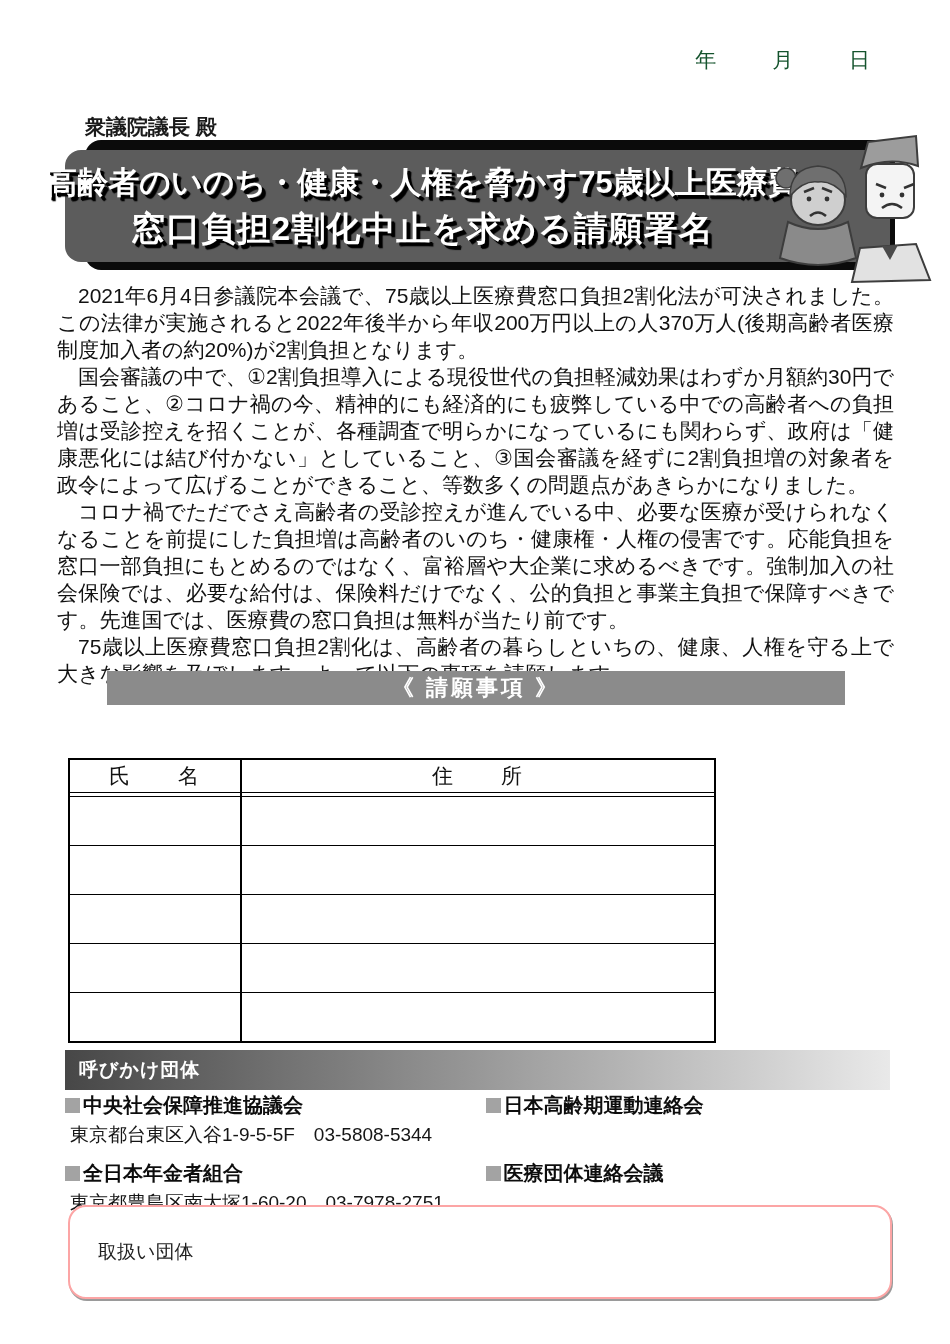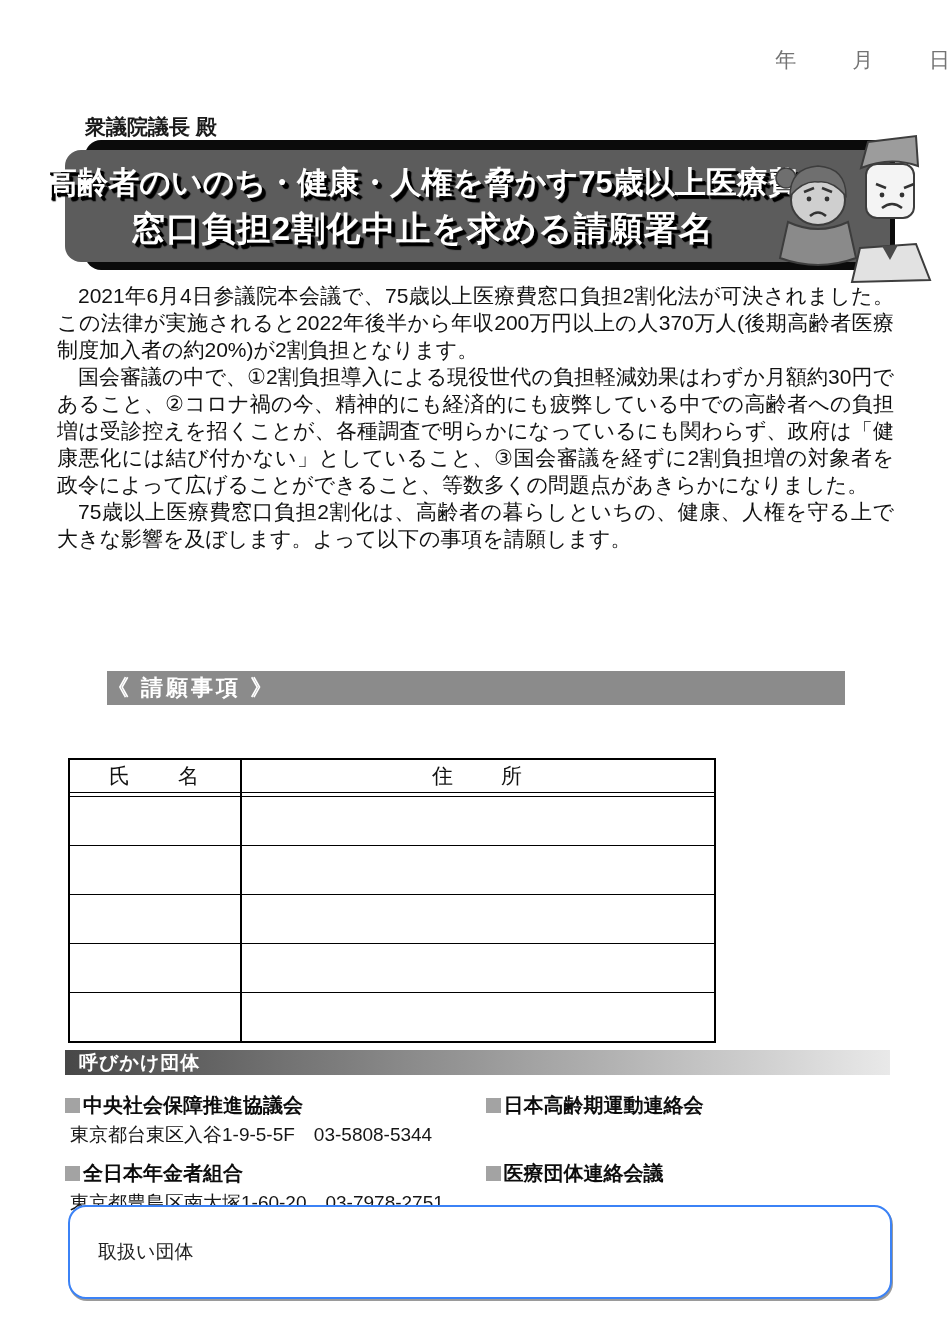--- a/index.html
+++ b/index.html
@@ -3,21 +3,21 @@
 <meta charset="utf-8">
 <style>
   html,body{margin:0;padding:0;background:#ffffff;}
   .page{
     position:relative;width:950px;height:1344px;background:#ffffff;
     font-family:"Liberation Sans","DejaVu Sans",sans-serif;color:#111;
     overflow:hidden;
   }
   
   .date-line{position:absolute;top:46px;left:0;right:0;text-align:right;
-    font-size:21px;color:#737373;}
+    padding-right:80px;font-size:21px;color:#14532d;}
   .date-line span{margin-left:50px;}
   
   .addressees{position:absolute;top:76px;left:85px;font-size:21px;font-weight:bold;
     line-height:29px;color:#1a1a1a;margin-top:36px;}
   
   .title-banner{position:absolute;top:150px;left:65px;right:60px;height:112px;}
   .banner-shadow{position:absolute;top:-10px;left:20px;right:-5px;bottom:-8px;
     background:#0b0b0b;border-radius:16px;}
   .banner-main{position:absolute;left:0;top:0;right:0;bottom:0;background:#5c5c5c;
     border-radius:16px;display:flex;flex-direction:column;justify-content:center;
@@ -26,47 +26,47 @@
     text-shadow:3px 3px 0 #000,4px 4px 1px #000;}
   .banner-line.l1{font-size:31px;line-height:44px;letter-spacing:0;}
   .banner-line.l2{font-size:34px;line-height:46px;letter-spacing:1px;}
   .illustration{position:absolute;right:-52px;top:-24px;width:178px;height:158px;}
   
   .body-text{position:absolute;top:282px;left:57px;right:56px;font-size:21px;
     line-height:27px;text-align:justify;color:#111;}
   .body-text p{margin:0;text-indent:1em;}
   
   .petition-bar{position:absolute;top:671px;left:107px;right:105px;height:34px;
-    background:#8b8b8b;display:flex;align-items:center;justify-content:flex-start;}
+    background:#8b8b8b;display:flex;align-items:center;justify-content:center;}
   .petition-bar span{color:#fff;font-size:22px;font-weight:bold;letter-spacing:3px;}
   .petition-item{position:absolute;top:713px;left:105px;right:35px;font-size:22px;
     color:#0f0f0f;}
   
   .sig-table{position:absolute;top:758px;left:68px;width:648px;
     border-collapse:collapse;table-layout:fixed;}
   .sig-table,.sig-table th,.sig-table td{border:1px solid #000;}
   .sig-table{border:2px solid #000;}
   .sig-table .c-name{width:26%;border-right:2px solid #000;}
   .sig-table th{height:30px;font-size:21px;font-weight:normal;text-align:center;
     letter-spacing:2px;}
   .sig-table tr.spacer td{height:3px;padding:0;}
   .sig-table tbody td{height:46px;}
   
-  .orgs-bar{position:absolute;top:1050px;left:65px;right:60px;height:25px;
+  .orgs-bar{position:absolute;top:1050px;left:65px;right:60px;height:40px;
     background:linear-gradient(to right,#474747,#a8a8a8 60%,#e9e9e9 100%);
     display:flex;align-items:center;padding-left:14px;box-sizing:border-box;}
   .orgs-bar span{color:#fff;font-size:19px;font-weight:bold;letter-spacing:1px;}
   .orgs{position:absolute;top:1092px;left:65px;right:50px;display:grid;
     grid-template-columns:1fr 1fr;column-gap:6px;row-gap:12px;}
   .org-name{font-size:20px;font-weight:bold;display:flex;align-items:center;color:#0d0d0d;}
   .sq{width:15px;height:15px;background:#a3a3a3;display:inline-block;margin-right:3px;flex:0 0 auto;}
   .org-address{font-size:19px;margin-left:5px;margin-top:3px;white-space:nowrap;color:#151515;}
   
   .handling-box{position:absolute;top:1205px;left:68px;right:58px;height:90px;
-    border:2px solid #3b82f6;border-radius:18px;box-shadow:1px 2px 0 #9a9a9a;background:#fff;}
+    border:2px solid #fca5a5;border-radius:18px;box-shadow:1px 2px 0 #9a9a9a;background:#fff;}
   .handling-label{position:absolute;top:32px;left:28px;font-size:19px;color:#222;}
 </style>
 </head>
 <body>
 
 <div class="page">
 
   <div class="date-line">
     <span>年</span>
     <span>月</span>
@@ -108,20 +108,21 @@
         <circle cx="45" cy="73" r="2.4" fill="#333"></circle>
         <circle cx="63" cy="73" r="2.4" fill="#333"></circle>
         <path d="M46 90 Q54 83 62 90" stroke="#333" stroke-width="2.5" fill="none"></path>
       </g>
     </svg>
   </div>
 
   <div class="body-text">
     <p>2021年6月4日参議院本会議で、75歳以上医療費窓口負担2割化法が可決されました。この法律が実施されると2022年後半から年収200万円以上の人370万人(後期高齢者医療制度加入者の約20%)が2割負担となります。</p>
     <p>国会審議の中で、①2割負担導入による現役世代の負担軽減効果はわずか月額約30円であること、②コロナ禍の今、精神的にも経済的にも疲弊している中での高齢者への負担増は受診控えを招くことが、各種調査で明らかになっているにも関わらず、政府は「健康悪化には結び付かない」としていること、③国会審議を経ずに2割負担増の対象者を政令によって広げることができること、等数多くの問題点があきらかになりました。</p>
+    <p>コロナ禍でただでさえ高齢者の受診控えが進んでいる中、必要な医療が受けられなくなることを前提にした負担増は高齢者のいのち・健康権・人権の侵害です。応能負担を窓口一部負担にもとめるのではなく、富裕層や大企業に求めるべきです。強制加入の社会保険では、必要な給付は、保険料だけでなく、公的負担と事業主負担で保障すべきです。先進国では、医療費の窓口負担は無料が当たり前です。</p>
     <p>75歳以上医療費窓口負担2割化は、高齢者の暮らしといちの、健康、人権を守る上で大きな影響を及ぼします。よって以下の事項を請願します。</p>
   </div>
 
   <div class="petition-bar">
     <span>《 請願事項 》</span>
   </div>
 
 
   <table class="sig-table">
     <thead>

